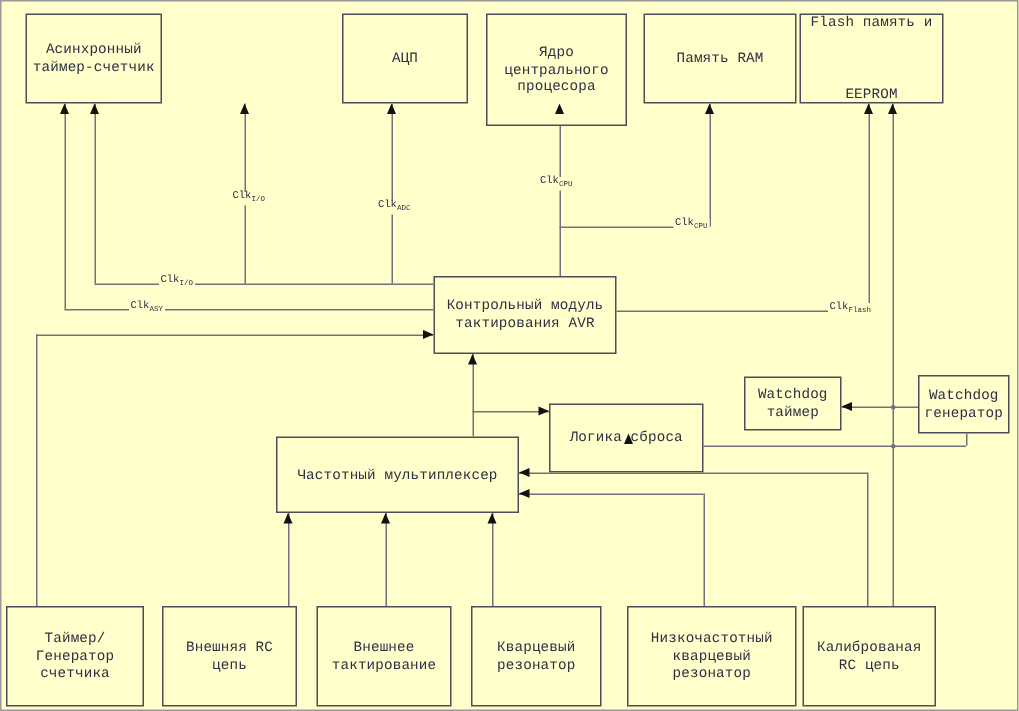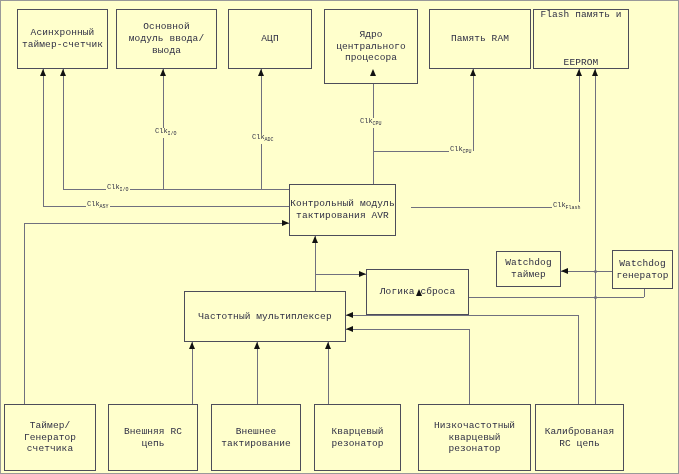--- a/index.html
+++ b/index.html
@@ -74,41 +74,36 @@
     <div class="clk" style="left: 85px; top: 200px; color: rgb(46, 46, 68); background: rgb(255, 255, 204);"><span>Clk</span><span class="sub">ASY</span></div>
     <div class="clk" style="left: 153px; top: 127px; color: rgb(46, 46, 68); background: rgb(255, 255, 204);"><span>Clk</span><span class="sub">I/O</span></div>
     <div class="clk" style="left: 250px; top: 133px; color: rgb(46, 46, 68); background: rgb(255, 255, 204);"><span>Clk</span><span class="sub">ADC</span></div>
     <div class="clk" style="left: 358px; top: 117px; color: rgb(46, 46, 68); background: rgb(255, 255, 204);"><span>Clk</span><span class="sub">CPU</span></div>
     <div class="clk" style="left: 448px; top: 145px; color: rgb(46, 46, 68); background: rgb(255, 255, 204);"><span>Clk</span><span class="sub">CPU</span></div>
     <div class="clk" style="left: 551px; top: 201px; color: rgb(46, 46, 68); background: rgb(255, 255, 204);"><span>Clk</span><span class="sub">Flash</span></div>
     <div class="box" style="left: 16px; top: 8px; width: 91px; height: 60px; background: rgb(255, 255, 204); border: 1px solid rgb(77, 77, 90); color: rgb(46, 46, 68);">
       <span>Асинхронный</span>
       <span>таймер-счетчик</span>
     </div>
-    <div class="box" style="left: 115px; top: 8px; width: 101px; height: 60px; background: rgb(255, 255, 204); border: 1px solid rgb(77, 77, 90); color: rgb(46, 46, 68);">
-      <span>Основной</span>
-      <span>модуль ввода/</span>
-      <span>выода</span>
-    </div>
     <div class="box" style="left: 227px; top: 8px; width: 84px; height: 60px; background: rgb(255, 255, 204); border: 1px solid rgb(77, 77, 90); color: rgb(46, 46, 68);">
       <span>АЦП</span>
     </div>
     <div class="box" style="left: 323px; top: 8px; width: 94px; height: 75px; background: rgb(255, 255, 204); border: 1px solid rgb(77, 77, 90); color: rgb(46, 46, 68);">
       <span>Ядро</span>
       <span>центрального</span>
       <span>процесора</span>
     </div>
     <div class="box" style="left: 428px; top: 8px; width: 102px; height: 60px; background: rgb(255, 255, 204); border: 1px solid rgb(77, 77, 90); color: rgb(46, 46, 68);">
       <span>Память RAM</span>
     </div>
     <div class="box" style="left: 532px; top: 8px; width: 96px; height: 60px; background: rgb(255, 255, 204); border: 1px solid rgb(77, 77, 90); color: rgb(46, 46, 68); gap: 36px;">
       <span>Flash память и</span>
       <span>EEPROM</span>
     </div>
-    <div class="box" style="left: 288px; top: 183px; width: 107px; height: 52px; background: rgb(255, 255, 204); border: 1px solid rgb(77, 77, 90); color: rgb(46, 46, 68);">
+    <div class="box" style="left: 288px; top: 183px; width: 122px; height: 52px; background: rgb(255, 255, 204); border: 1px solid rgb(77, 77, 90); color: rgb(46, 46, 68);">
       <span>Контрольный модуль</span>
       <span>тактирования AVR</span>
     </div>
     <div class="box" style="left: 365px; top: 268px; width: 103px; height: 46px; background: rgb(255, 255, 204); border: 1px solid rgb(77, 77, 90); color: rgb(46, 46, 68);">
       <span>Логика сброса</span>
     </div>
     <div class="box" style="left: 495px; top: 250px; width: 65px; height: 36px; background: rgb(255, 255, 204); border: 1px solid rgb(77, 77, 90); color: rgb(46, 46, 68);">
       <span>Watchdog</span>
       <span>таймер</span>
     </div>

